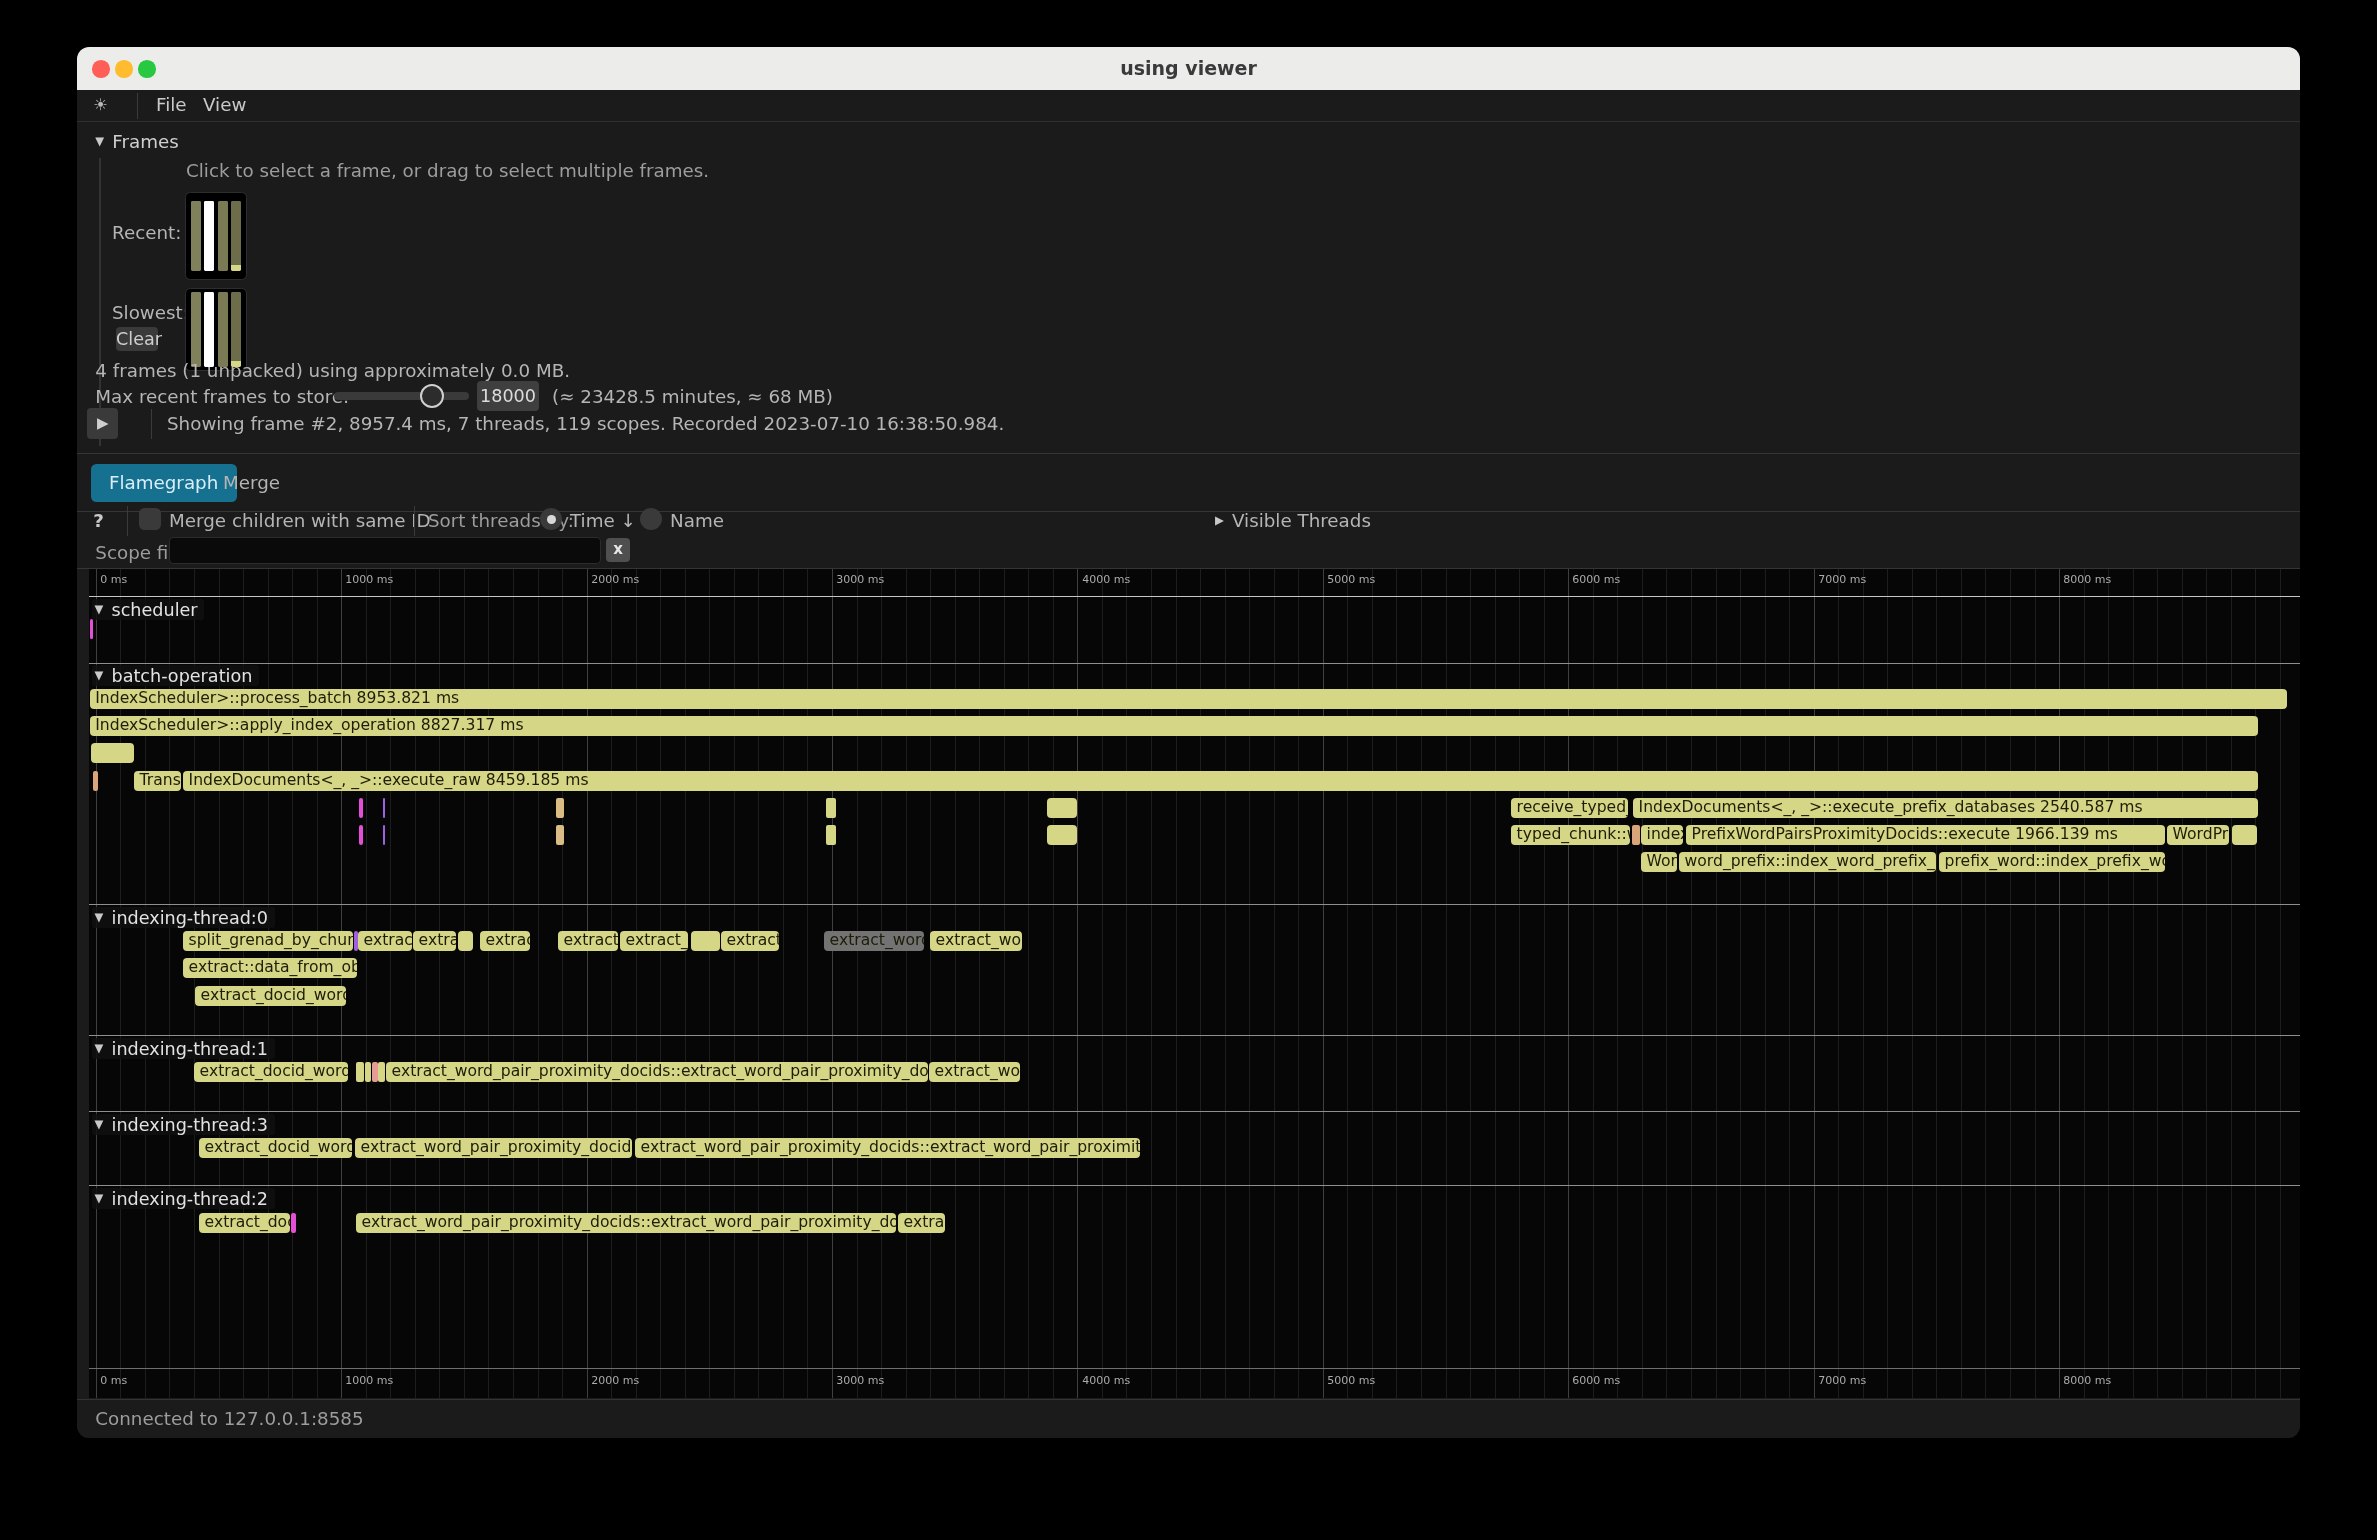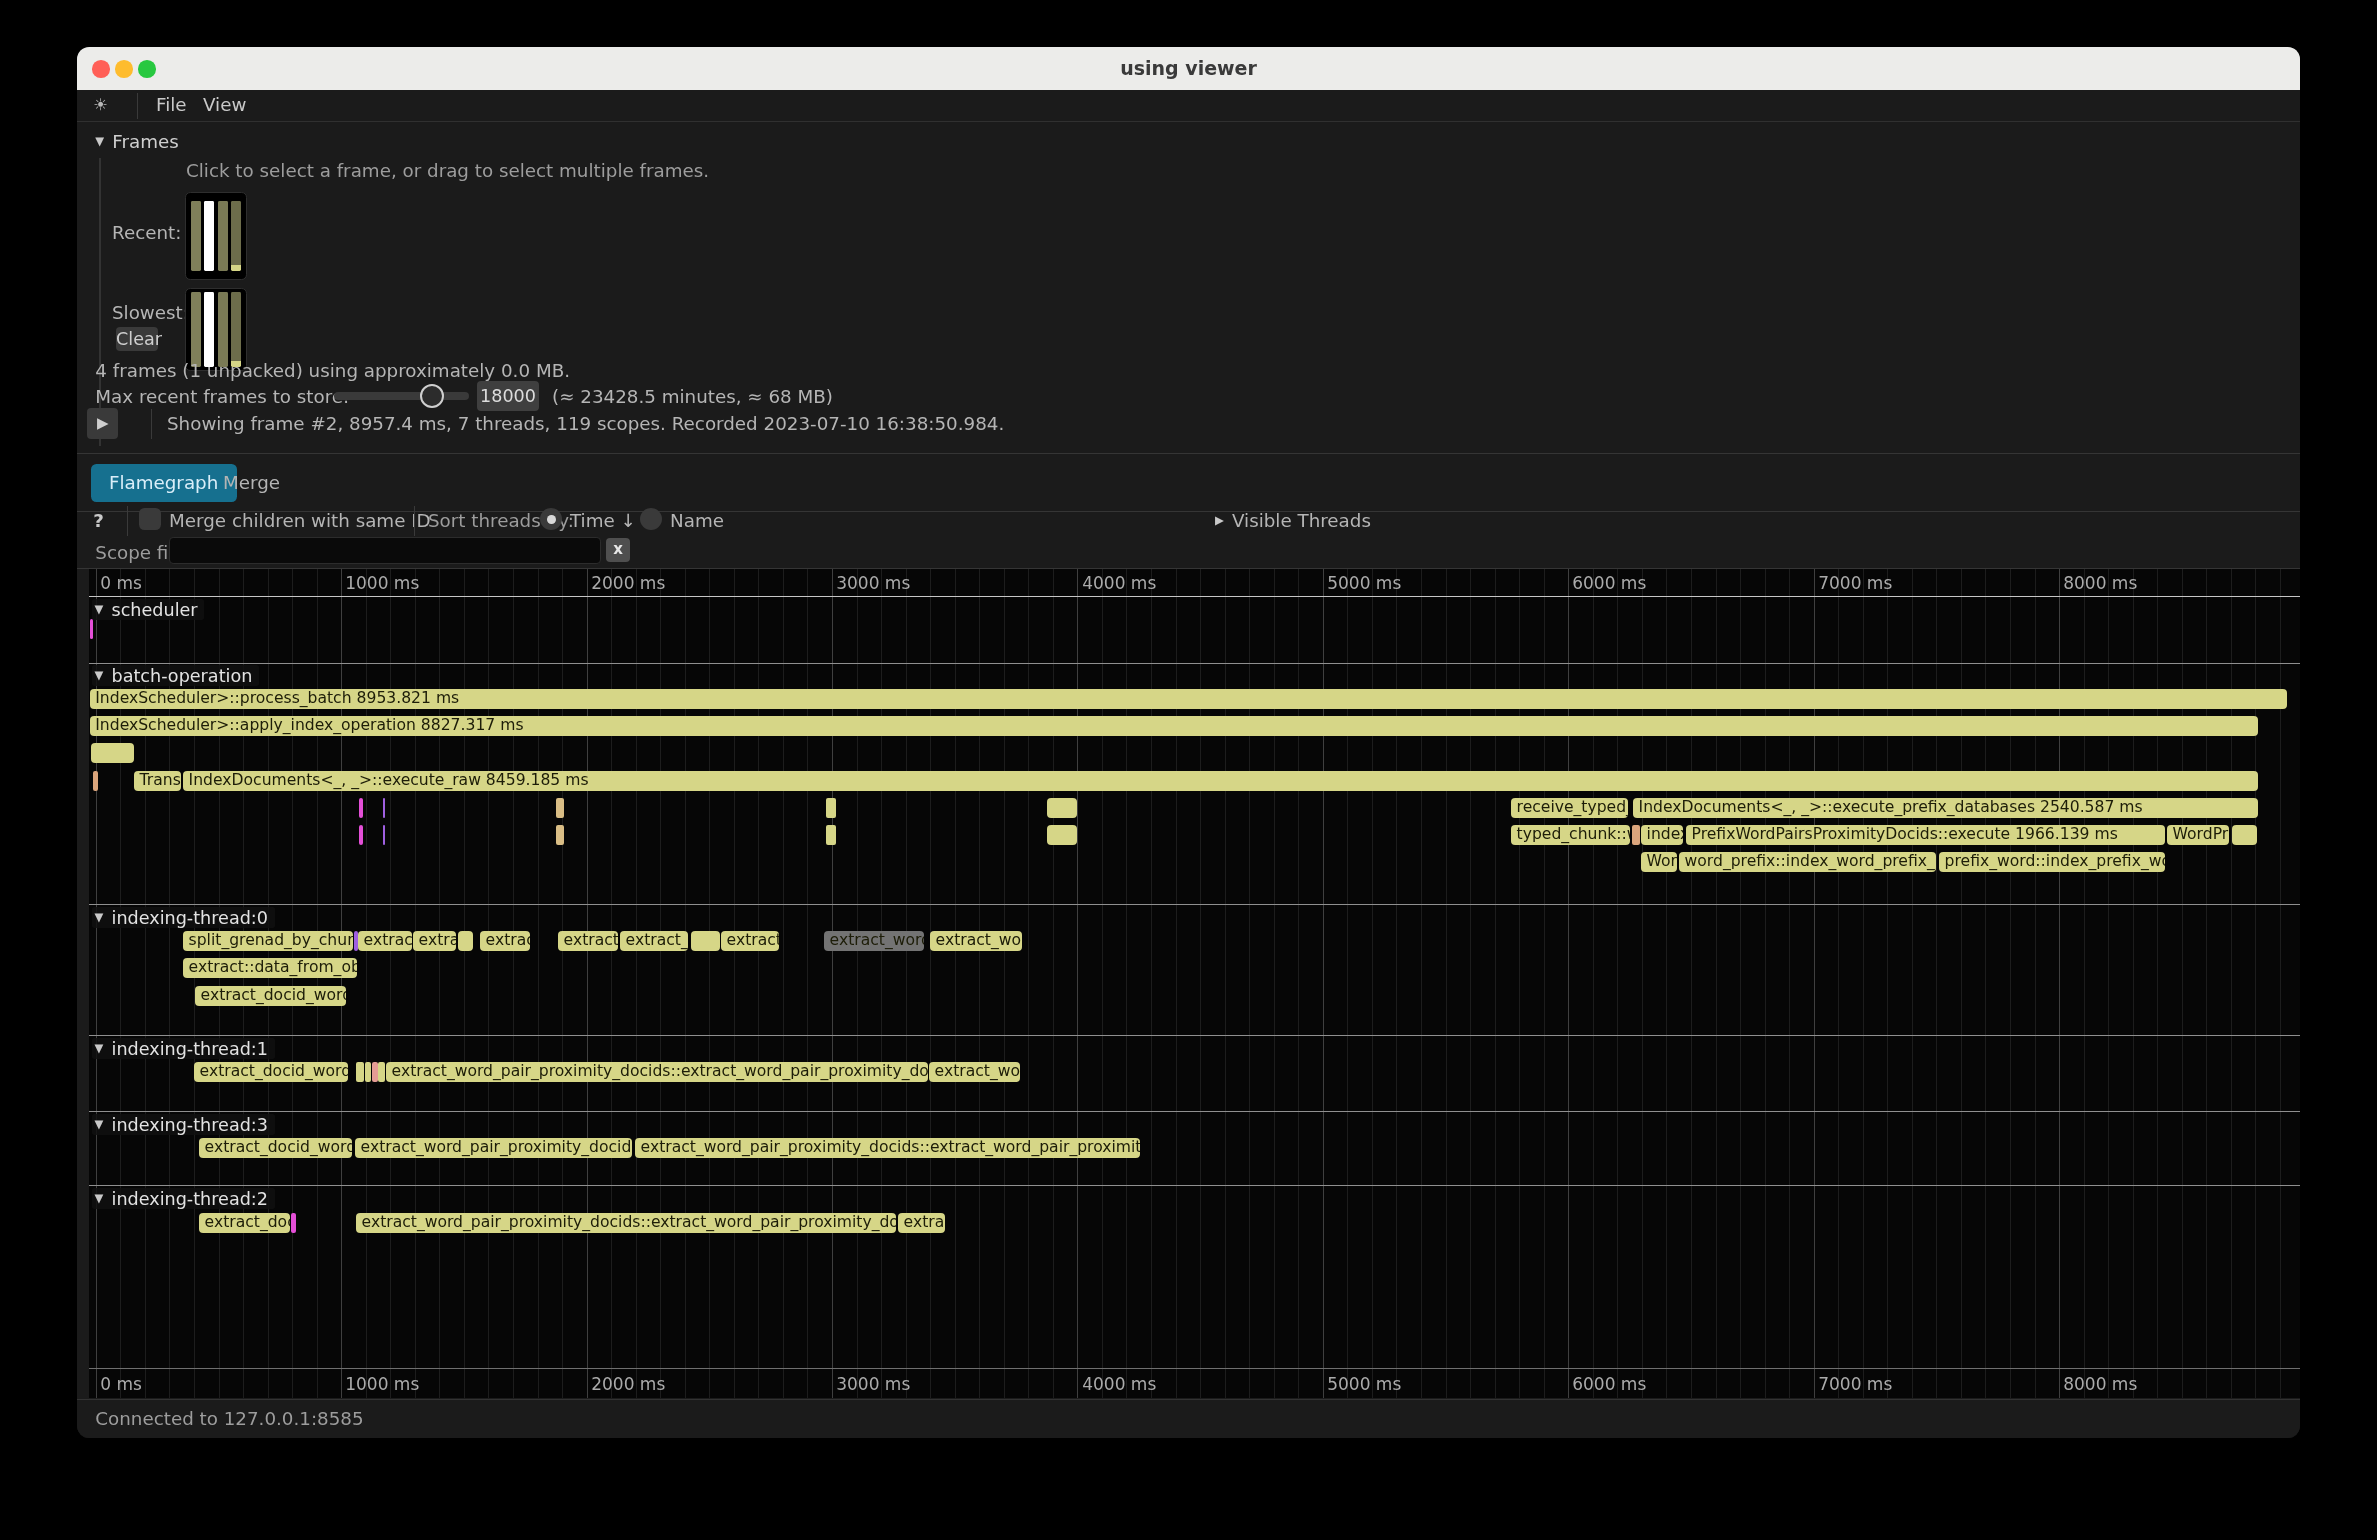--- a/index.html
+++ b/index.html
@@ -24,21 +24,21 @@
   .tab{position:absolute;height:38px;border-radius:5.4px;font-size:18.3px;text-align:center;line-height:38px;color:#b4b4b4}
   .tab.active{background:#16708f;color:#d9eef9}
   .checkbox{position:absolute;width:22.4px;height:22.4px;border-radius:5.4px;background:#3a3a3a}
   .radio{position:absolute;width:22.4px;height:22.4px;border-radius:50%;background:#3a3a3a}
   .radio.selected::after{content:"";position:absolute;inset:6.8px;border-radius:50%;background:#d8d8d8}
   .input{position:absolute;background:#0a0a0a;border:0.7px solid #2c2c2c;border-radius:4.1px;color:#d0d0d0;font-size:17.6px;padding:0 8.1px;font-family:"DejaVu Sans",sans-serif;outline:none}
   .canvas{position:absolute;left:12.2px;top:522px;width:2211px;height:829px;background:#060606;overflow:hidden}
   .grid{position:absolute;top:0;bottom:0;width:0.7px}
   .grid.minor{background:#1d1d1d}
   .grid.major{background:#3f3f3f}
-  .axis-label{position:absolute;color:#ababab;font-size:17px;white-space:nowrap}
+  .axis-label{position:absolute;color:#ababab;font-size:11px;white-space:nowrap}
   .hline{position:absolute;left:0;right:0;height:1.4px}
   .sec-header{position:absolute;font-size:17.6px;color:#e3e3e3;line-height:20.4px;white-space:nowrap;background:rgba(16,16,16,.85);padding:0 6.8px 0 2.7px;border-radius:2.7px}
   .fspan{position:absolute;height:20.4px;border-radius:4.1px;overflow:hidden;font-size:15.6px;line-height:19.7px;color:#1d1d08;padding-left:5.4px;white-space:nowrap}
   .statusbar{position:absolute;left:0;right:0;bottom:0;height:39px;background:#1b1b1b;border-top:1.4px solid #333}
 </style>
 </head>
 <body>
 
 <div class="window">
 

